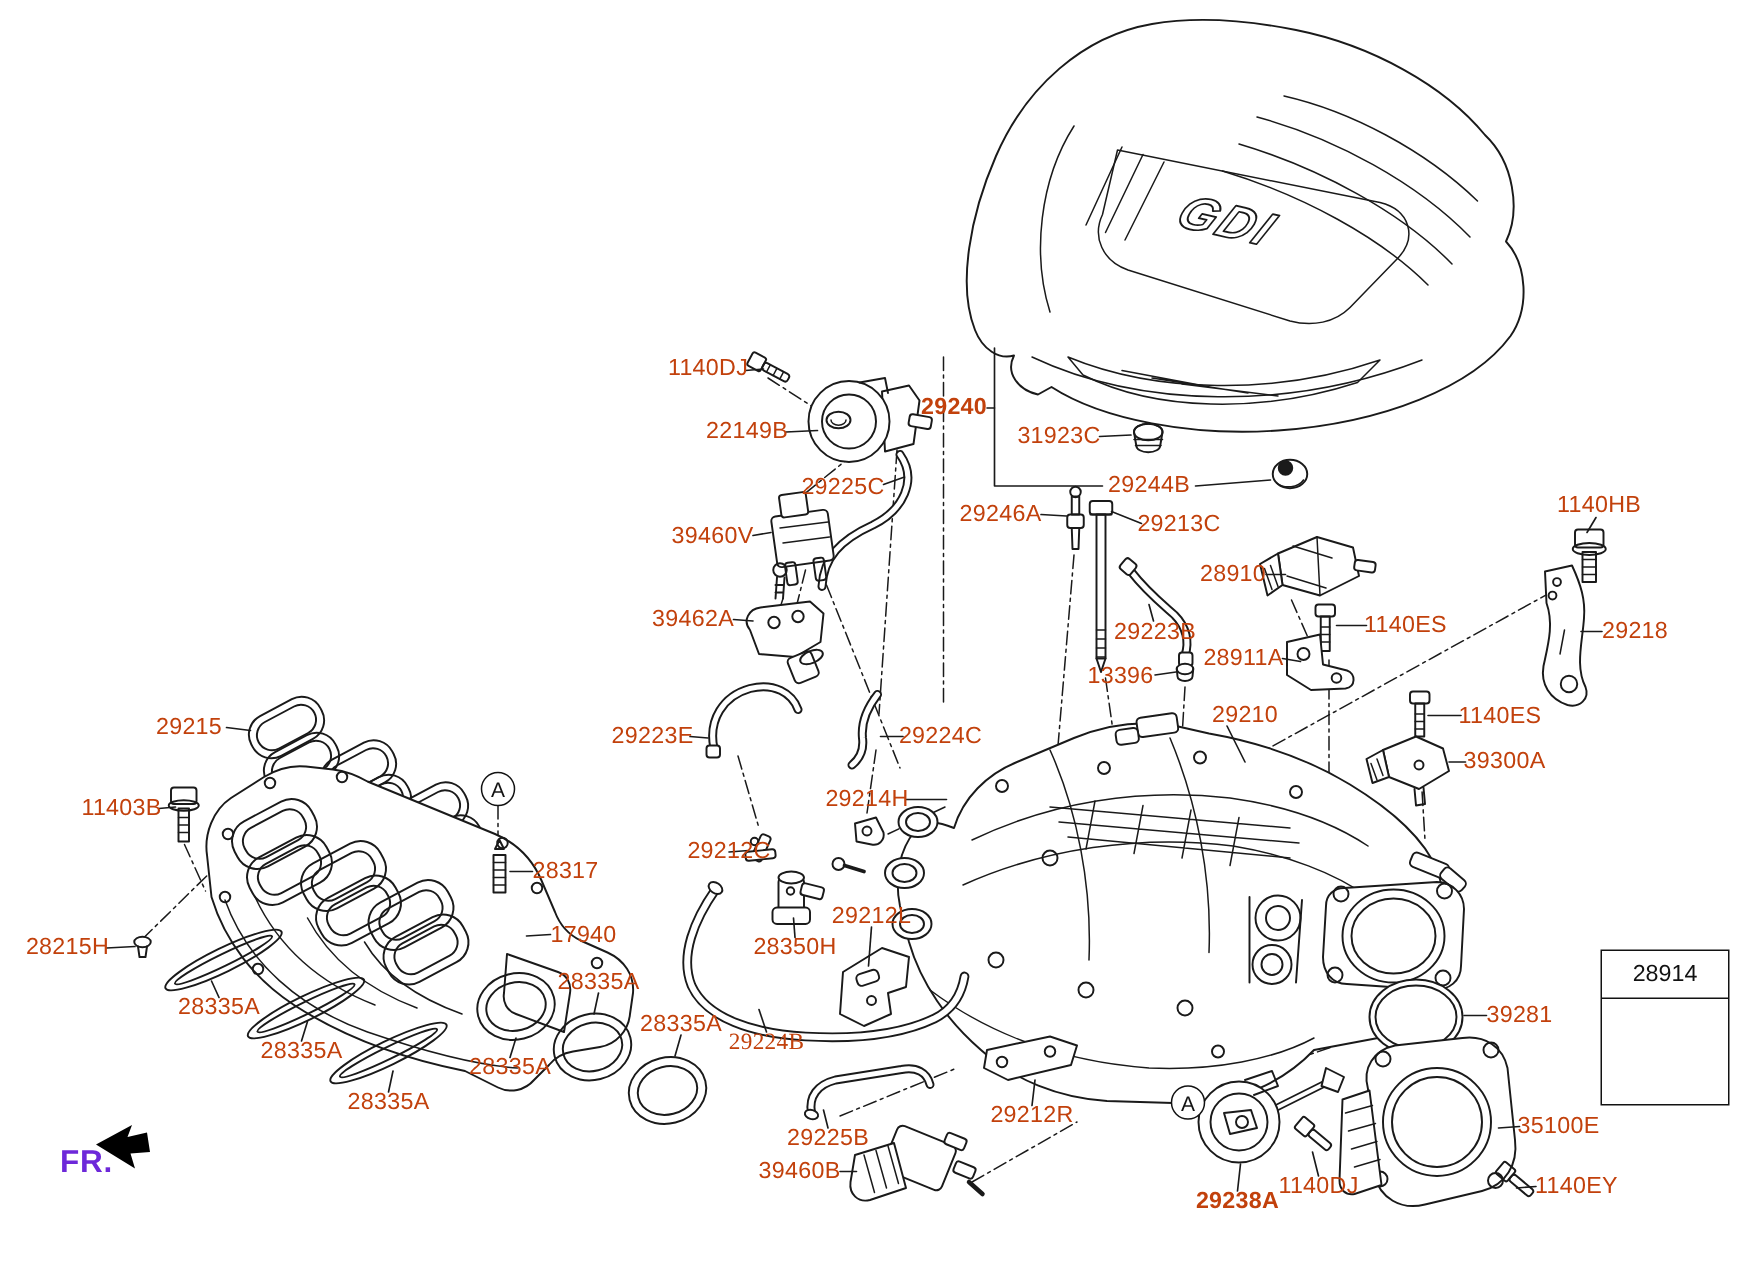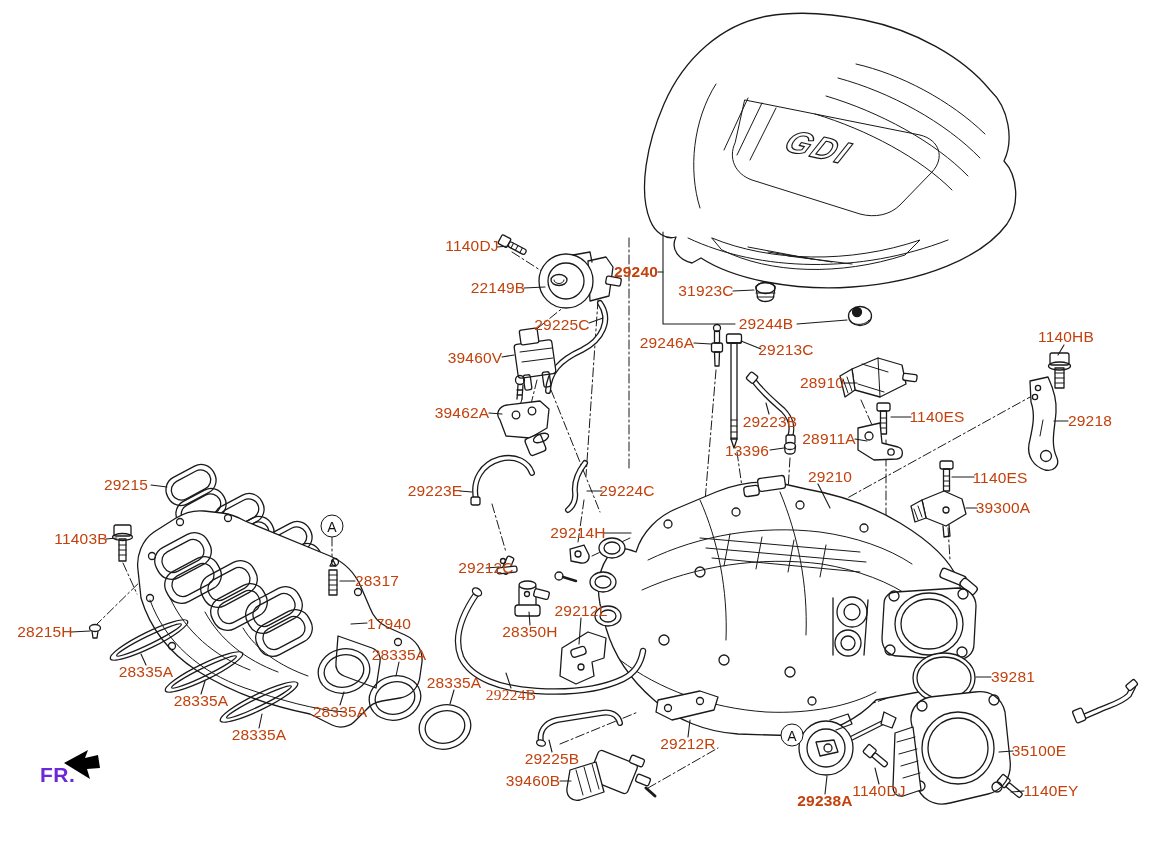--- a/index.html
+++ b/index.html
@@ -594,15 +594,18 @@
       <div class="part-label" style="left: 552px; top: 759px;">29225B</div>
       <div class="part-label" style="left: 533px; top: 781px;">39460B</div>
       <div class="part-label" style="left: 1039px; top: 751px;">35100E</div>
       <div class="part-label" style="left: 825px; top: 801px; font-weight: bold;">29238A</div>
       <div class="part-label" style="left: 879px; top: 791px;">1140DJ</div>
       <div class="part-label" style="left: 1051px; top: 791px;">1140EY</div>
       <div class="callout-circle" style="left: 332px; top: 526px;">A</div>
       <div class="callout-circle" style="left: 792px; top: 735px;">A</div>
     </div>
 
+  <div class="ref-box">
+    <div class="ref-box-header">28914</div>
+  </div>
 
   <div class="fr-indicator">FR.</div>
 </div>
 
 </body></html>

